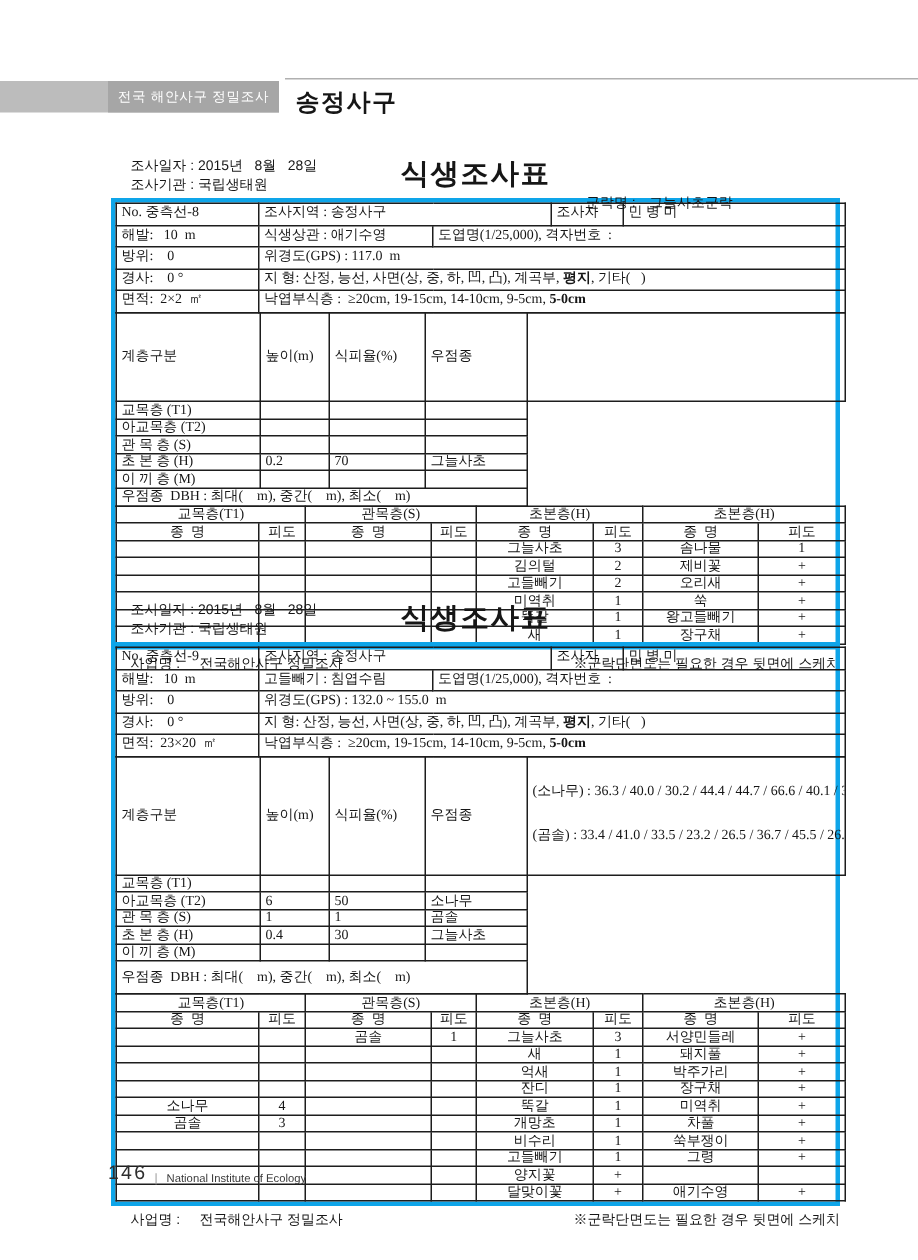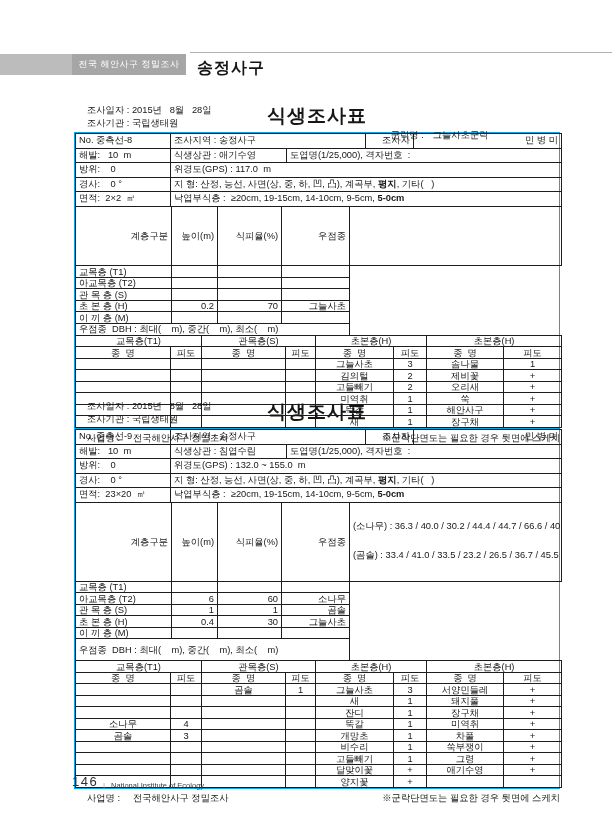--- a/index.html
+++ b/index.html
@@ -20,27 +20,27 @@
   #sheet1 { top:399px; }
   .sheet-head { position:relative; height:29px; font-size:9.3px; }
   .head-date   { position:absolute; left:13px; top:1px;  white-space:pre; }
   .head-agency { position:absolute; left:13px; top:14px; white-space:pre; }
   .head-title  { position:absolute; left:0; right:0; top:0; text-align:center;
                  font-size:19px; font-weight:800; letter-spacing:1px; }
   .head-community { position:absolute; left:296px; top:16px; font-size:9.3px; white-space:pre;text-align:center; }
   .head-community .val { margin-left:9px; }
 
   
-  .grid { border:1px solid #0ea5e9; }
+  .grid { border:3px solid #0ea5e9;font-family:Liberation Serif, serif; }
   table.tbl { border-collapse:collapse; table-layout:fixed; width:486px; }
   table.tbl td { border:1px solid #1d1d1d; font-size:9.3px; padding:0 3px;
                  overflow:hidden; white-space:pre; vertical-align:middle; }
   .tbl + .tbl { margin-top:-1px; }
   td.l { text-align:left; }
-  td.c { text-align:right; }
+  td.c { text-align:left; }
   .info  td { height:13.5px; line-height:11px; }
   .layer td { height:10.5px; line-height:10px; }
   .species td { height:10.5px; line-height:10px; text-align:center; }
   #sheet0 td.dbh-cell { height:11px; }
   #sheet1 td.dbh-cell { height:21px; }
   td.side { vertical-align:top; text-align:left; font-size:8.8px; line-height:9.8px;
             padding:2px 3px; white-space:pre-wrap; }
   .b { font-weight:700; }
 
   .sheet-foot { position:relative; height:13px; font-size:9.3px; margin-top:3px; }
@@ -249,21 +249,21 @@
               <td>+</td>
             </tr>
 
             <tr>
               <td></td>
               <td></td>
               <td></td>
               <td></td>
               <td>뚝갈</td>
               <td>1</td>
-              <td>해안사구</td>
+              <td>왕고들빼기</td>
               <td>+</td>
             </tr>
 
             <tr>
               <td></td>
               <td></td>
               <td></td>
               <td></td>
               <td>새</td>
               <td>1</td>
@@ -299,21 +299,21 @@
           </colgroup>
         <tbody>
           <tr>
             <td class="l">No. 중측선-9</td>
             <td class="l" colspan="2">조사지역 : 송정사구</td>
             <td class="c">조사자</td>
             <td class="c">민 병 미</td>
           </tr>
           <tr>
             <td class="l">해발:   10  m</td>
-            <td class="l">식생상관 : 침엽수림</td>
+            <td class="l">고들빼기 : 침엽수림</td>
             <td class="l" colspan="3">도엽명(1/25,000), 격자번호  :</td>
           </tr>
           <tr>
             <td class="l">방위:    0</td>
             <td class="l" colspan="4">위경도(GPS) : 132.0 ~ 155.0  m</td>
           </tr>
           <tr>
             <td class="l">경사:    0 °</td>
             <td class="l" colspan="4"><span>지 형: 산정, 능선, 사면(상, 중, 하, 凹, 凸), 계곡부, </span><span class="b">평지</span><span>, 기타(   )</span></td>
           </tr>
@@ -349,21 +349,21 @@
             <tr>
               <td class="l">교목층 (T1)</td>
               <td class="c"></td>
               <td class="c"></td>
               <td class="c"></td>
             </tr>
 
             <tr>
               <td class="l">아교목층 (T2)</td>
               <td class="c">6</td>
-              <td class="c">60</td>
+              <td class="c">50</td>
               <td class="c">소나무</td>
             </tr>
 
             <tr>
               <td class="l">관 목 층 (S)</td>
               <td class="c">1</td>
               <td class="c">1</td>
               <td class="c">곰솔</td>
             </tr>
 
@@ -434,20 +434,30 @@
               <td></td>
               <td></td>
               <td></td>
               <td></td>
               <td>새</td>
               <td>1</td>
               <td>돼지풀</td>
               <td>+</td>
             </tr>
 
+            <tr>
+              <td></td>
+              <td></td>
+              <td></td>
+              <td></td>
+              <td>억새</td>
+              <td>1</td>
+              <td>박주가리</td>
+              <td>+</td>
+            </tr>
 
             <tr>
               <td></td>
               <td></td>
               <td></td>
               <td></td>
               <td>잔디</td>
               <td>1</td>
               <td>장구채</td>
               <td>+</td>
@@ -496,35 +506,35 @@
               <td>1</td>
               <td>그령</td>
               <td>+</td>
             </tr>
 
             <tr>
               <td></td>
               <td></td>
               <td></td>
               <td></td>
+              <td>양지꽃</td>
+              <td>+</td>
+              <td></td>
+              <td></td>
+            </tr>
+
+            <tr>
+              <td></td>
+              <td></td>
+              <td></td>
+              <td></td>
               <td>달맞이꽃</td>
               <td>+</td>
               <td>애기수영</td>
               <td>+</td>
-            </tr>
-
-            <tr>
-              <td></td>
-              <td></td>
-              <td></td>
-              <td></td>
-              <td>양지꽃</td>
-              <td>+</td>
-              <td></td>
-              <td></td>
             </tr>
           </tbody>
       </table>
     </div>
 
     <div class="sheet-foot">
       <span class="foot-project">사업명 :     전국해안사구 정밀조사</span>
       <span class="foot-note">※군락단면도는 필요한 경우 뒷면에 스케치</span>
     </div>
   </div>

